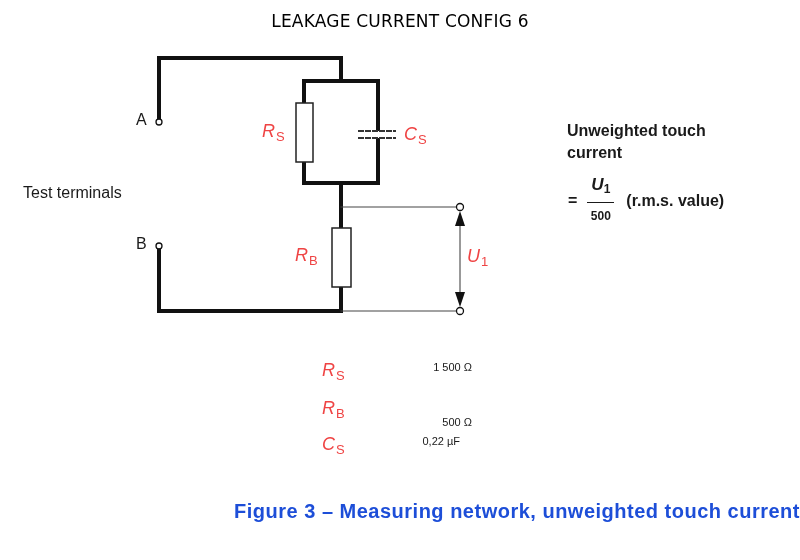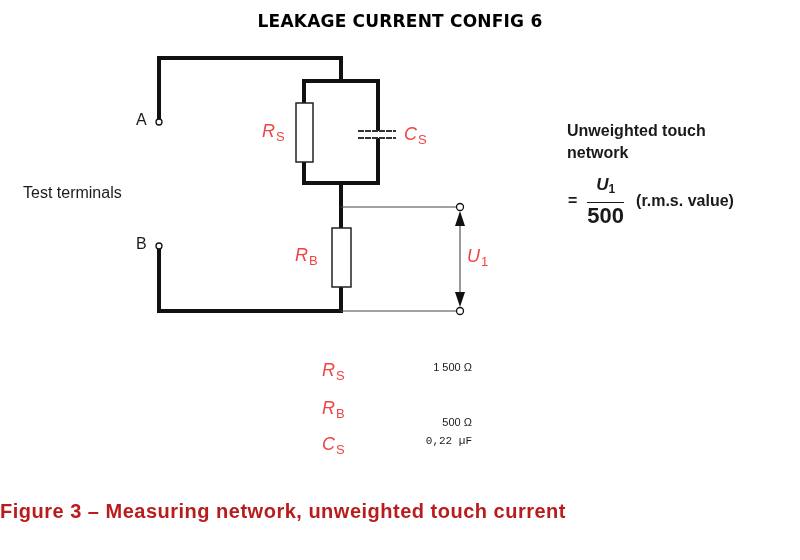--- a/index.html
+++ b/index.html
@@ -1,30 +1,30 @@
 <!DOCTYPE html>
 <html><head>
   <meta charset="utf-8">
   <style>
     html, body { margin: 0; padding: 0; background: #ffffff; }
     body { width: 800px; height: 560px; position: relative; overflow: hidden; font-family: "Liberation Sans", sans-serif; color: #111; }
     .abs { position: absolute; white-space: nowrap; }
-    .title { left: 0; width: 800px; top: 11px; text-align: center; font-family: "DejaVu Sans", sans-serif; font-weight: bold; font-size: 17px; letter-spacing: 0.2px; color: #000; }
+    .title { left: 0; width: 800px; top: 11px; text-align: center; font-family: "DejaVu Sans", sans-serif; font-weight: normal; font-size: 17px; letter-spacing: 0.2px; color: #000; }
     .lbl { font-size: 16px; color: #1a1a1a; }
     .sym { font-size: 18px; color: #ef4444; }
     .sym i { font-style: italic; }
     .sym sub { font-size: 13px; font-style: normal; vertical-align: -4px; margin-left: 1px; }
     .note { font-size: 16px; color: #1a1a1a; line-height: 22px; font-weight: bold; }
     .frac { display: inline-block; text-align: center; vertical-align: middle; }
     .frac .num { display: block; border-bottom: 1.5px solid #1a1a1a; padding: 0 4px 2px; font-size: 17px; }
     .frac .num i { font-style: italic; }
     .frac .num sub { font-size: 12px; vertical-align: -3px; font-style: normal; }
-    .frac .den { display: block; padding-top: 2px; font-size: 22px; }
+    .frac .den { display: block; padding-top: 2px; font-size: 12px; }
     .vals { font-size: 11px; color: #1a1a1a; }
-    .caption { left: 0; width: 800px; top: 500px; text-align: left; font-weight: bold; font-size: 20px; letter-spacing: 0.5px; color: #b91c1c; }
+    .caption { left: 0; width: 800px; top: 500px; text-align: right; font-weight: bold; font-size: 20px; letter-spacing: 0.5px; color: #1d4ed8; }
     svg { position: absolute; left: 0; top: 0; }
   </style>
 </head>
 <body>
 
 <div class="abs title">LEAKAGE CURRENT CONFIG 6</div>
 
 <svg width="800" height="560">
   <g stroke="#111" fill="none" stroke-linecap="square">
 
@@ -59,32 +59,32 @@
 <div class="abs lbl" style="left:136px; top:111px;">A</div>
 <div class="abs lbl" style="left:136px; top:235px;">B</div>
 <div class="abs lbl" style="left:23px; top:184px;">Test terminals</div>
 
 <div class="abs sym" style="left:262px; top:121px;"><i>R</i><sub>S</sub></div>
 <div class="abs sym" style="left:404px; top:124px;"><i>C</i><sub>S</sub></div>
 <div class="abs sym" style="left:295px; top:245px;"><i>R</i><sub>B</sub></div>
 <div class="abs sym" style="left:467px; top:246px;"><i>U</i><sub>1</sub></div>
 
 <div class="abs note" style="left:567px; top:120px;">Unweighted touch</div>
-<div class="abs note" style="left:567px; top:142px;">network</div>
+<div class="abs note" style="left:567px; top:142px;">current</div>
 <div class="abs note" style="left:568px; top:174px; display:flex; align-items:center;">
   <span style="margin-right:10px;">=</span>
   <span class="frac">
     <span class="num"><i>U</i><sub>1</sub></span>
     <span class="den">500</span>
   </span>
   <span style="margin-left:12px;">(r.m.s. value)</span>
 </div>
 
 <div class="abs sym" style="left:322px; top:360px;"><i>R</i><sub>S</sub></div>
 <div class="abs vals" style="right:328px; top:361px;">1 500 Ω</div>
 
 <div class="abs sym" style="left:322px; top:398px;"><i>R</i><sub>B</sub></div>
 <div class="abs vals" style="right:328px; top:416px;">500 Ω</div>
 
 <div class="abs sym" style="left:322px; top:434px;"><i>C</i><sub>S</sub></div>
-<div class="abs vals" style="right:328px; top:435px;font-family:Liberation Mono, monospace;">0,22 µF</div>
+<div class="abs vals" style="right:340px; top:435px;">0,22 µF</div>
 
 <div class="abs caption">Figure 3 – Measuring network, unweighted touch current</div>
 
 </body></html>

